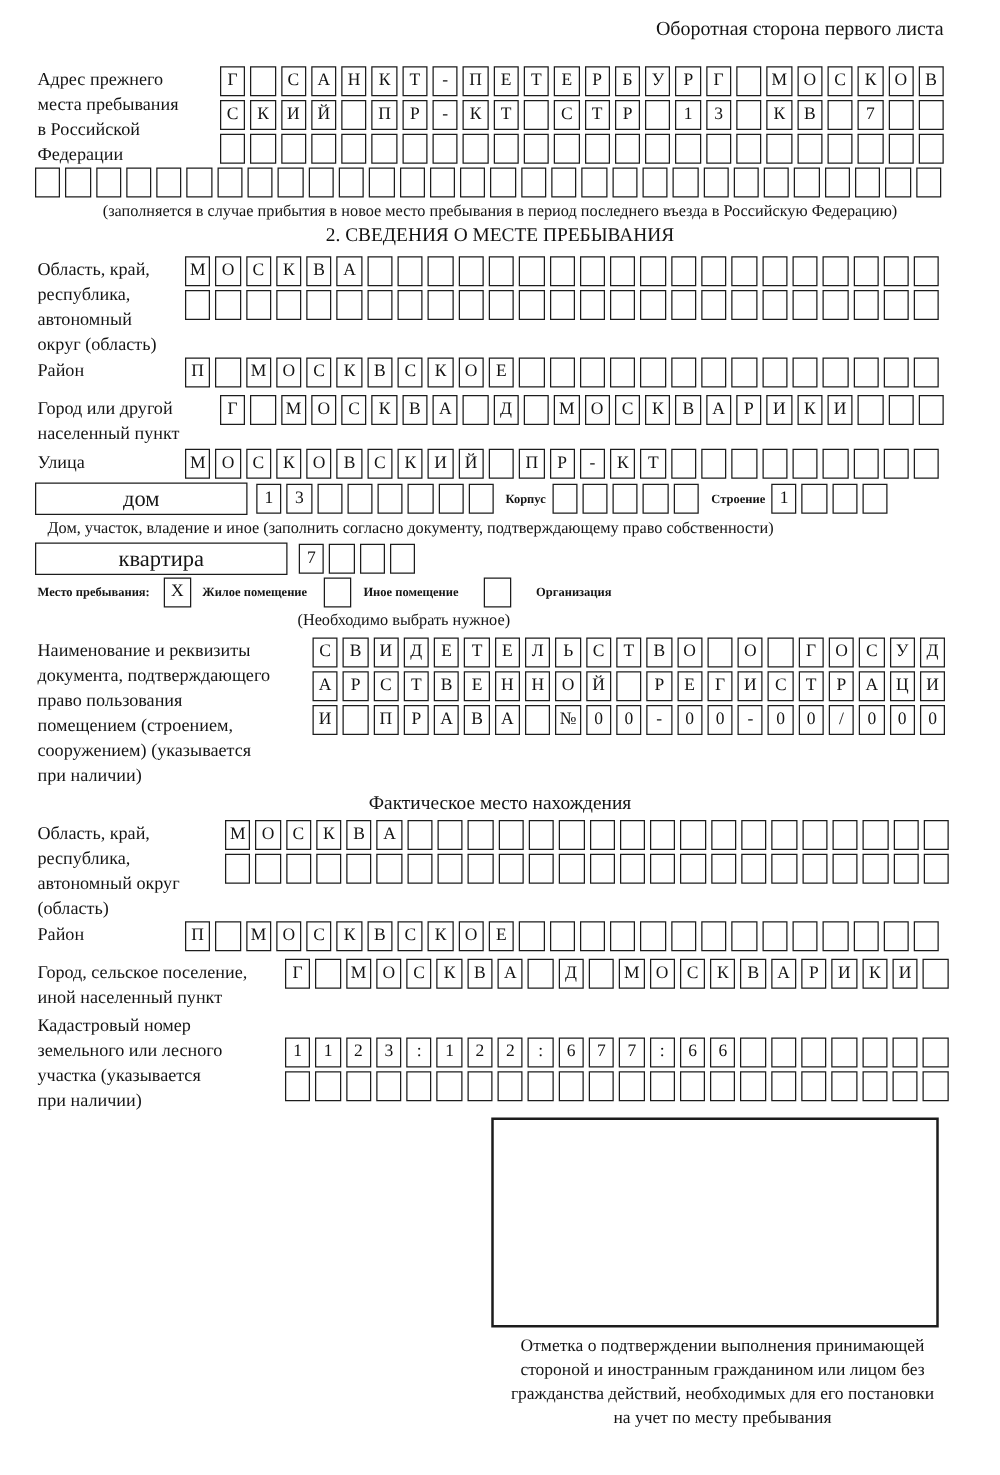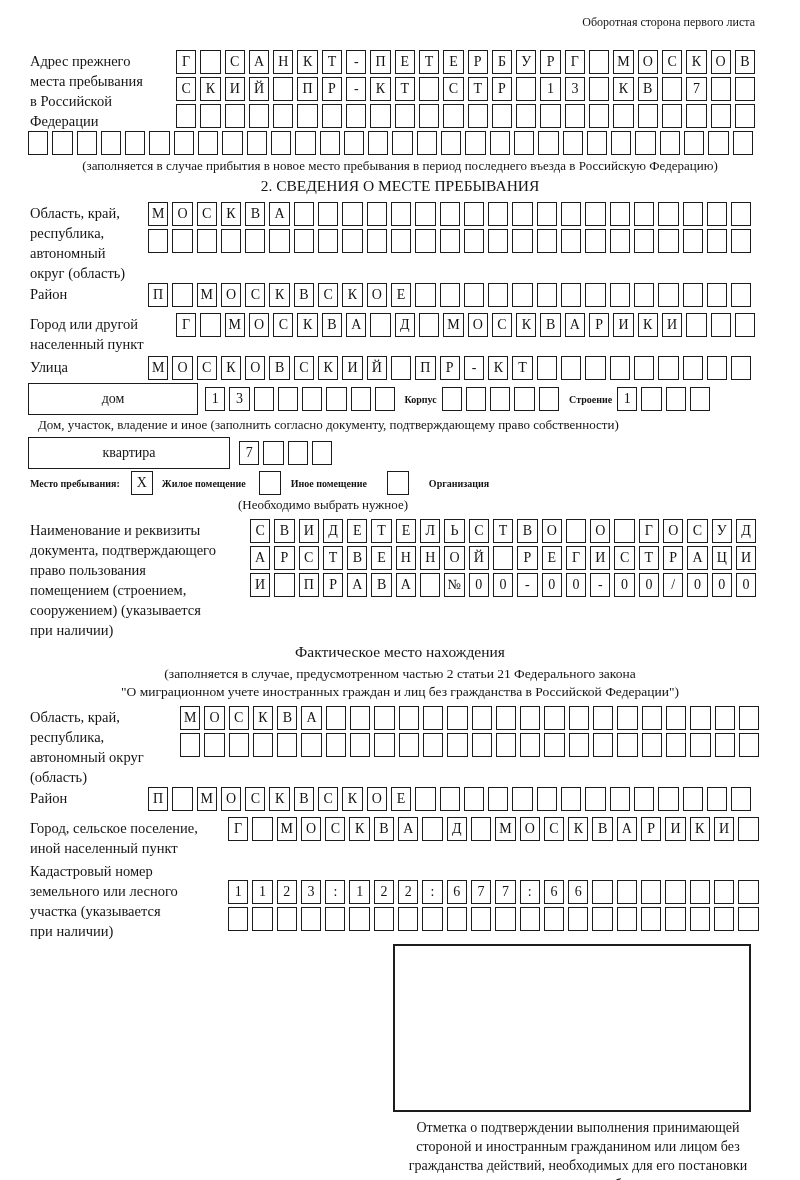--- a/index.html
+++ b/index.html
@@ -1,30 +1,30 @@
 <!DOCTYPE html>
 <html><head>
 <meta charset="utf-8">
 <style>
   html,body{margin:0;padding:0;background:#ffffff;}
   .page{position:relative;width:800px;height:1180px;overflow:hidden;background:#fff;
         font-family:"Liberation Serif","DejaVu Serif",serif;color:#141414;}
-  .backnote{text-align:right;padding:15px 45px 0 12px;font-size:12px;}
+  .backnote{text-align:right;padding:15px 45px 0 12px;font-size:16px;}
   .field{position:relative;margin-bottom:3px;border-radius:21px;}
   .flabel{position:absolute;left:30px;top:1px;font-size:14.5px;line-height:20px;white-space:pre-line;}
   .cellrow{display:flex;gap:4px;margin-bottom:3px;}
   .cell{box-sizing:border-box;flex:none;width:20.3px;height:24px;border:1.7px solid #1c1c1c;
         display:flex;align-items:center;justify-content:center;font-size:14px;}
   .note-center{text-align:center;font-size:13px;margin:0 10px 3px 10px;}
   .note-left{font-size:13px;margin:1px 0 4px 38px;}
   .sec-title{text-align:center;font-weight:normal;font-size:15.5px;margin:3px 0 7px 0;}
   .inline-row{display:flex;align-items:center;margin-bottom:2px;}
   .inline-label{font-size:10px;flex:none;font-weight:bold;}
-  .labelbox{box-sizing:border-box;height:32px;border:1.8px solid #1c1c1c;flex:none;
-            display:flex;align-items:center;justify-content:center;font-size:14px;}
+  .labelbox{box-sizing:border-box;height:26px;border:1.8px solid #1c1c1c;flex:none;
+            display:flex;align-items:center;justify-content:center;font-size:18px;}
   .checkbox{box-sizing:border-box;flex:none;width:22px;height:24px;border:1.7px solid #1c1c1c;
             display:inline-flex;align-items:center;justify-content:center;font-size:14px;}
   .fact-note{text-align:center;font-size:13.5px;line-height:18px;white-space:pre-line;margin:0 0 5px 0;}
   .stamp{box-sizing:border-box;width:358px;height:168px;border:2px solid #1c1c1c;margin:4px 0 0 393px;}
   .caption{margin:6px 0 0 398px;width:360px;text-align:center;font-size:14px;line-height:19px;white-space:pre-line;}
 </style>
 </head>
 <body>
 
 <div class="page">
@@ -435,22 +435,20 @@
           <span class="cell">0</span>
           <span class="cell">/</span>
           <span class="cell">0</span>
           <span class="cell">0</span>
           <span class="cell">0</span>
         </div>
     </div>
   </div>
 
   <div class="sec-title" style="margin-bottom:4px">Фактическое место нахождения</div>
-  <div class="fact-note">(заполняется в случае, предусмотренном частью 2 статьи 21 Федерального закона
-"О миграционном учете иностранных граждан и лиц без гражданства в Российской Федерации")</div>
 
   <div class="field" style="min-height:78px">
     <div class="flabel">Область, край,
 республика,
 автономный округ
 (область)</div>
     <div style="margin-left:180px">
       <div class="cellrow">
           <span class="cell">М</span>
           <span class="cell">О</span>

